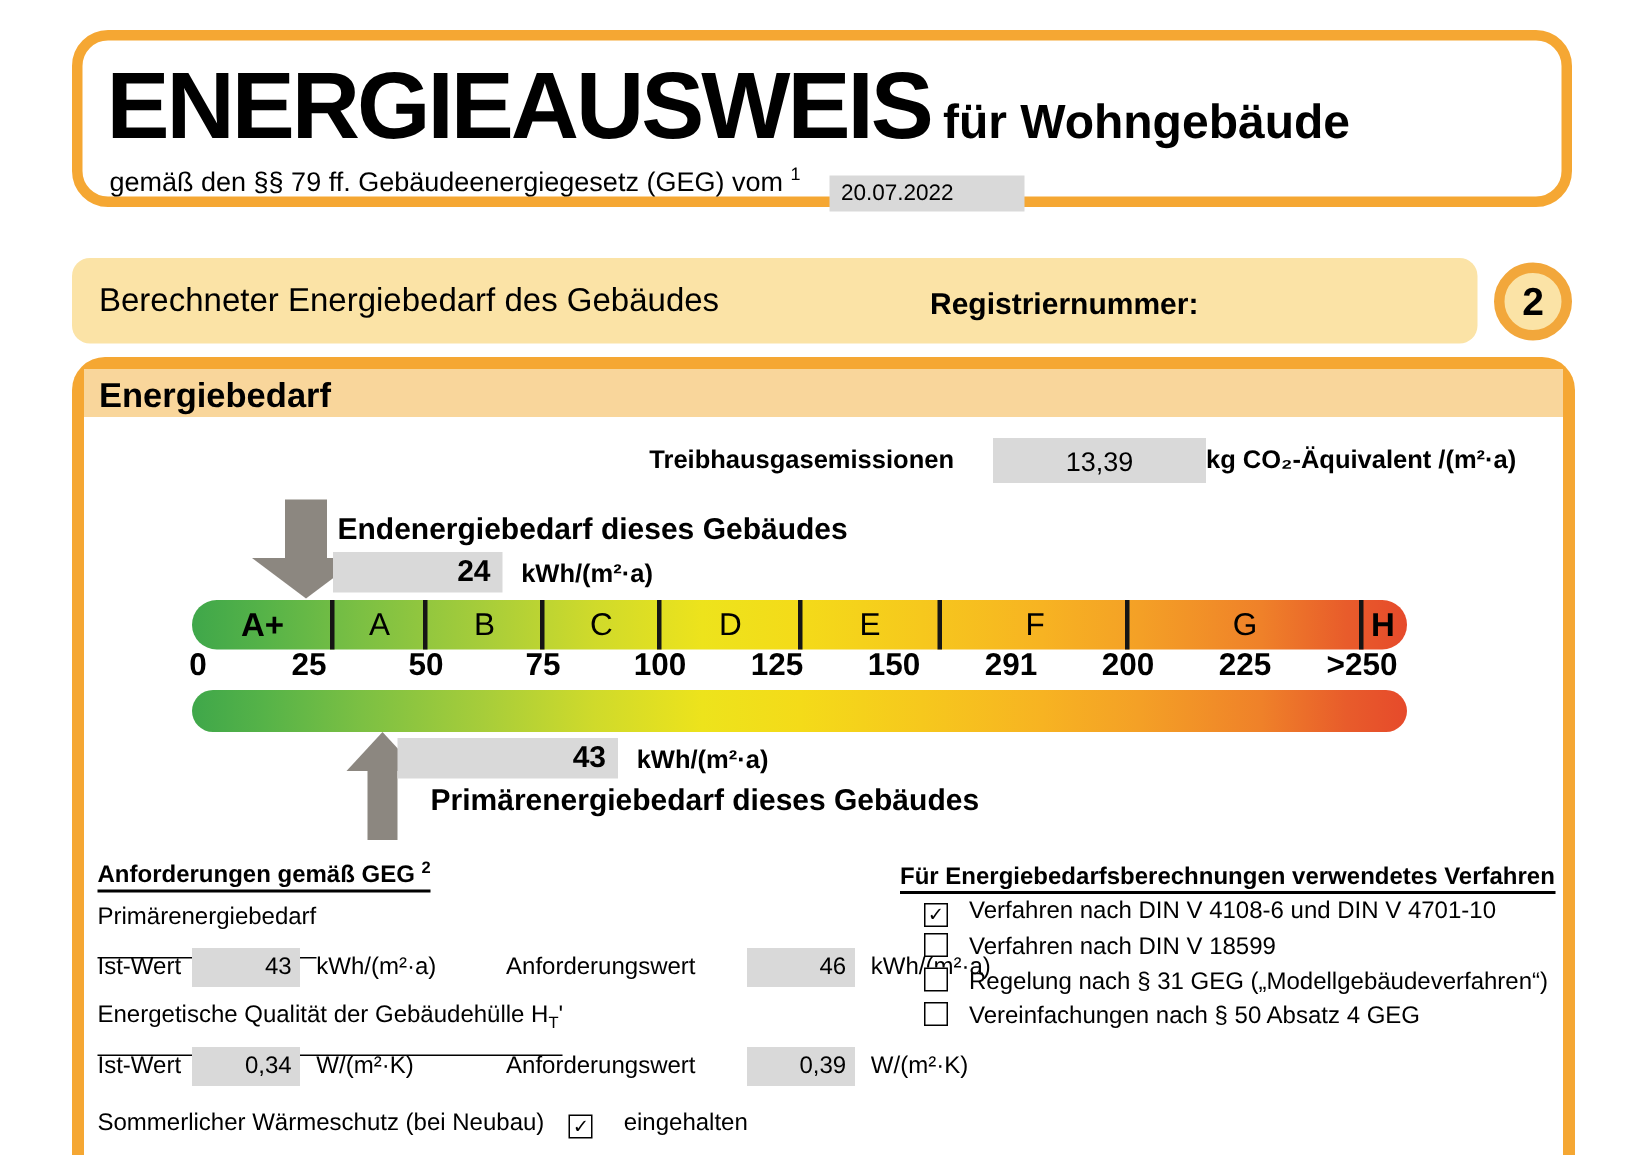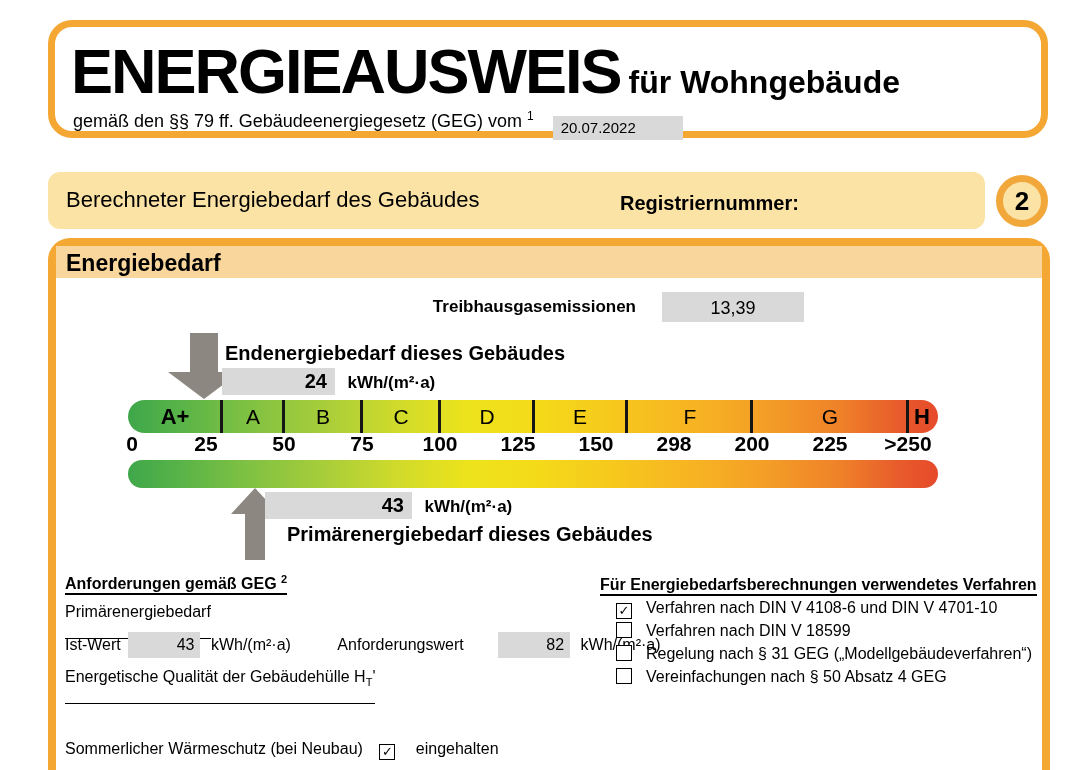--- a/index.html
+++ b/index.html
@@ -133,20 +133,21 @@
 <div class="abs page-circle">2</div>
 
 <div class="abs main-box">
   <div class="mb-strip">
     <div class="mb-title">Energiebedarf</div>
   </div>
 
   <div class="ghg-row">
     <div class="ghg-label">Treibhausgasemissionen</div>
     <div class="ghg-field">13,39</div>
+    <div class="ghg-unit">kg CO₂-Äquivalent /(m²·a)</div>
   </div>
 
   <div class="abs down-arrow-shaft"></div>
   <div class="abs down-arrow-head"></div>
 
   <div class="abs end-label">Endenergiebedarf dieses Gebäudes</div>
   <div class="abs end-value-row">
     <span class="val-field">24</span>
     <span class="val-unit">kWh/(m²·a)</span>
   </div>
@@ -172,21 +173,21 @@
   </div>
 
   <div class="abs ticks">
     <span class="tick" style="left:4px">0</span>
     <span class="tick" style="left:78px">25</span>
     <span class="tick" style="left:156px">50</span>
     <span class="tick" style="left:234px">75</span>
     <span class="tick" style="left:312px">100</span>
     <span class="tick" style="left:390px">125</span>
     <span class="tick" style="left:468px">150</span>
-    <span class="tick" style="left:546px">298</span>
+    <span class="tick" style="left:546px">291</span>
     <span class="tick" style="left:624px">200</span>
     <span class="tick" style="left:702px">225</span>
     <span class="tick" style="left:780px">&gt;250</span>
   </div>
 
   <div class="abs band band-plain"></div>
 
   <div class="abs up-arrow-head"></div>
   <div class="abs up-arrow-shaft"></div>
 
@@ -202,28 +203,36 @@
 
   <div class="abs req-sub1">
     <span class="ul">Primärenergiebedarf</span>
   </div>
 
   <div class="abs req-row1 req-row">
     <span class="req-label" style="width:59px">Ist-Wert</span>
     <span class="req-field">43</span>
     <span class="req-unit" style="margin-left:6px;width:100px">kWh/(m²·a)</span>
     <span class="req-label" style="margin-left:22px">Anforderungswert</span>
-    <span class="req-field" style="margin-left:30px">82</span>
+    <span class="req-field" style="margin-left:30px">46</span>
     <span class="req-unit" style="margin-left:6px">kWh/(m²·a)</span>
   </div>
 
   <div class="abs req-sub2">
     <span class="ul"><span>Energetische Qualität der Gebäudehülle H</span><sub>T</sub><span>'</span></span>
   </div>
 
+  <div class="abs req-row2 req-row">
+    <span class="req-label" style="width:59px">Ist-Wert</span>
+    <span class="req-field">0,34</span>
+    <span class="req-unit" style="margin-left:6px;width:100px">W/(m²·K)</span>
+    <span class="req-label" style="margin-left:22px">Anforderungswert</span>
+    <span class="req-field" style="margin-left:30px">0,39</span>
+    <span class="req-unit" style="margin-left:6px">W/(m²·K)</span>
+  </div>
 
   <div class="abs verf-head">
     <span class="ul-bold">Für Energiebedarfsberechnungen verwendetes Verfahren</span>
   </div>
 
   <div class="abs summer-row">
     <span class="ul">Sommerlicher Wärmeschutz (bei Neubau)</span>
     <span class="checkbox" style="margin-left:12px">✓</span>
     <span style="margin-left:16px">eingehalten</span>
   </div>

